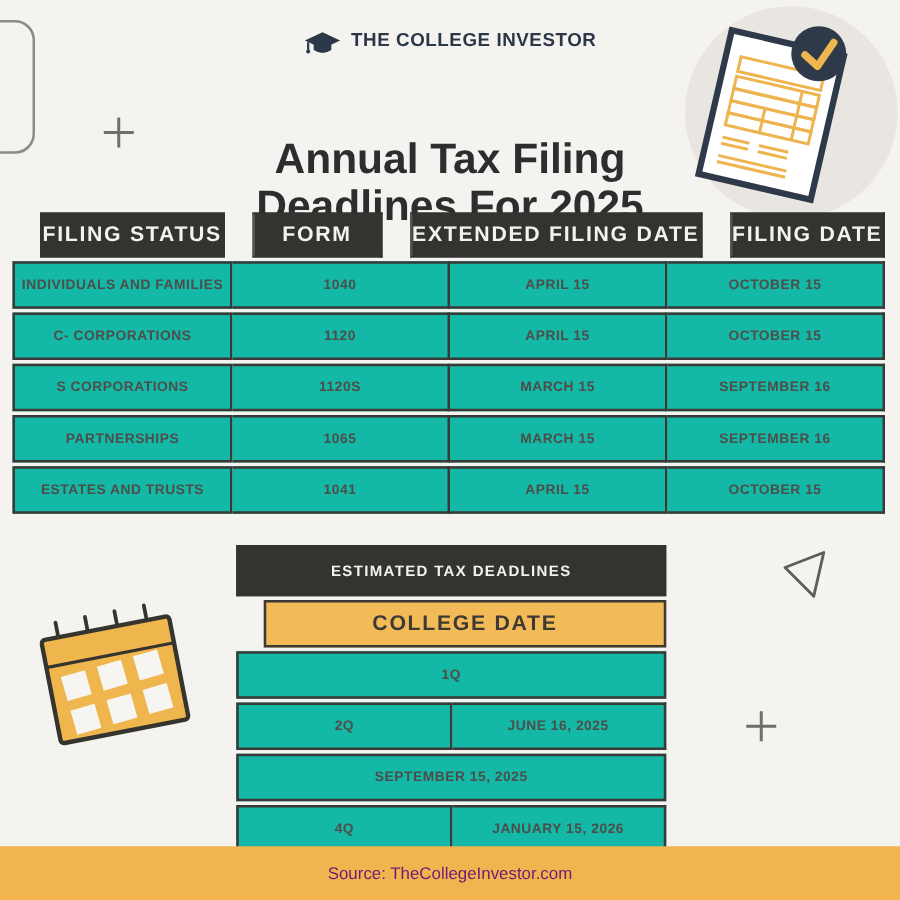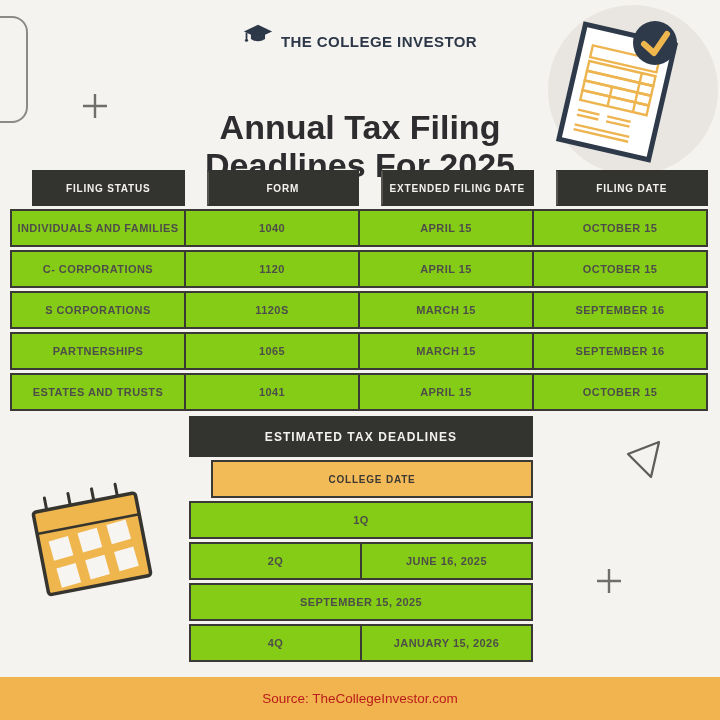--- a/index.html
+++ b/index.html
@@ -8,49 +8,49 @@
 
   
   .deco-rounded-rect { position:absolute; left:-34px; top:16px; width:58px; height:103px;
     border:2.5px solid #8b8a86; border-radius:16px; }
   .plus-left  { position:absolute; left:79px;  top:90px; }
   .plus-right { position:absolute; left:594px; top:566px; }
   .triangle-deco { position:absolute; left:618px; top:432px; }
 
   
   .logo-row { position:absolute; top:24px; left:0; width:720px; height:26px;
-    display:flex; align-items:flex-end; justify-content:center; gap:8px; }
+    display:flex; align-items:flex-start; justify-content:center; gap:8px; }
   .brand { font-size:15px; font-weight:800; letter-spacing:.03em; color:#2c3748; }
   .title { position:absolute; top:60px; left:0; width:720px; text-align:center;
     font-size:34px; font-weight:700; color:#2d2c2e; line-height:38px;margin-top:48px; }
 
   
   .doc-illustration { position:absolute; left:545px; top:2px; }
   .calendar-illustration { position:absolute; left:16px; top:464px; }
 
   
   .main-table { position:absolute; left:10px; top:170px; width:698px; }
-  .est-table  { position:absolute; left:189px; top:416px; width:344px; }
+  .est-table  { position:absolute; left:189px; top:436px; width:344px; }
   .trow { display:flex; margin-bottom:3px; }
   .cell { flex:1; height:34px; display:flex; align-items:center; justify-content:center;
-    background:#84cc16; border:2px solid #3a3935; font-weight:bold; font-size:11px;
+    background:#14b8a6; border:2px solid #3a3935; font-weight:bold; font-size:11px;
     letter-spacing:.04em; color:#4e4d49; white-space:nowrap; }
   .cell + .cell { border-left:0; }
   .trow.header .cell { height:32px; background:#333330; color:#f4f2ee; border-color:#333330;
-    font-size:10px; letter-spacing:.08em;margin-left:22px; }
+    font-size:17px; letter-spacing:.08em;margin-left:22px; }
   .trow.header .cell + .cell { border-left:2px solid #56554f; }
   .est-title-bar { height:37px; margin-bottom:3px; background:#333330; border:2px solid #333330;
     display:flex; align-items:center; justify-content:center; color:#f4f2ee;
     font-weight:bold; font-size:12px; letter-spacing:.09em; }
   .est-table .trow.header .cell { background:#f3ba58; color:#3c3a33; border-color:#3a3935; height:34px; }
   .est-table .trow.header .cell + .cell { border-left:0; }
 
   
   .footer-band { position:absolute; left:0; bottom:0; width:720px; height:43px; background:#f2b44e;
-    display:flex; align-items:center; justify-content:center; font-size:13.5px; color:#b91c1c; }
+    display:flex; align-items:center; justify-content:center; font-size:13.5px; color:#701a75; }
 </style>
 </head>
 <body>
 
 <div class="canvas">
 
   <div class="deco-rounded-rect"></div>
   <div class="plus-left">
     <svg width="32" height="32" viewBox="0 0 32 32">
         <path d="M16 4 V28 M4 16 H28" stroke="#6f6e6a" stroke-width="2.4" fill="none"></path>

